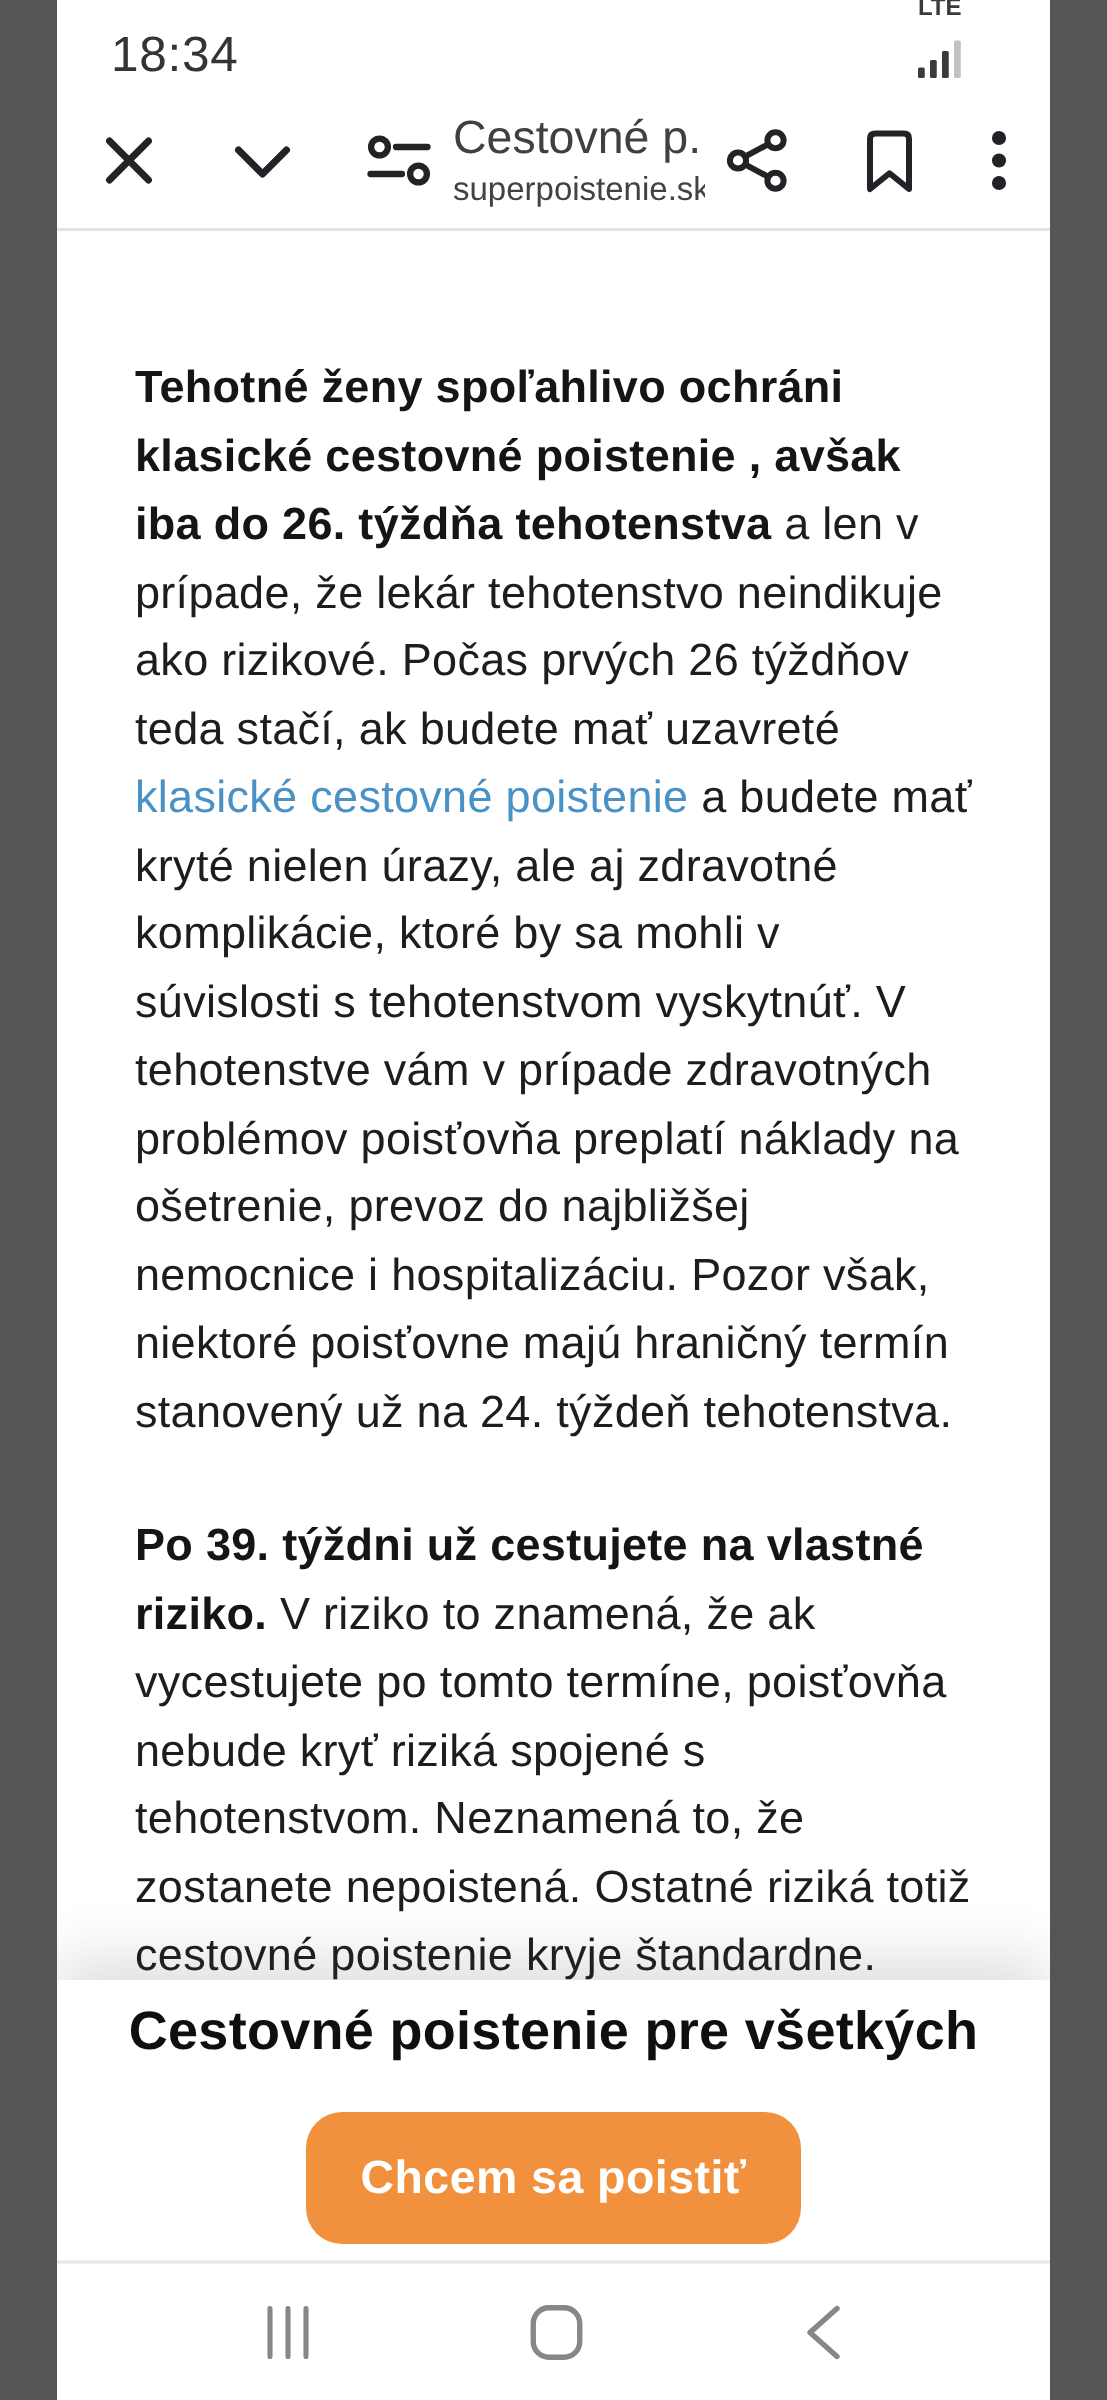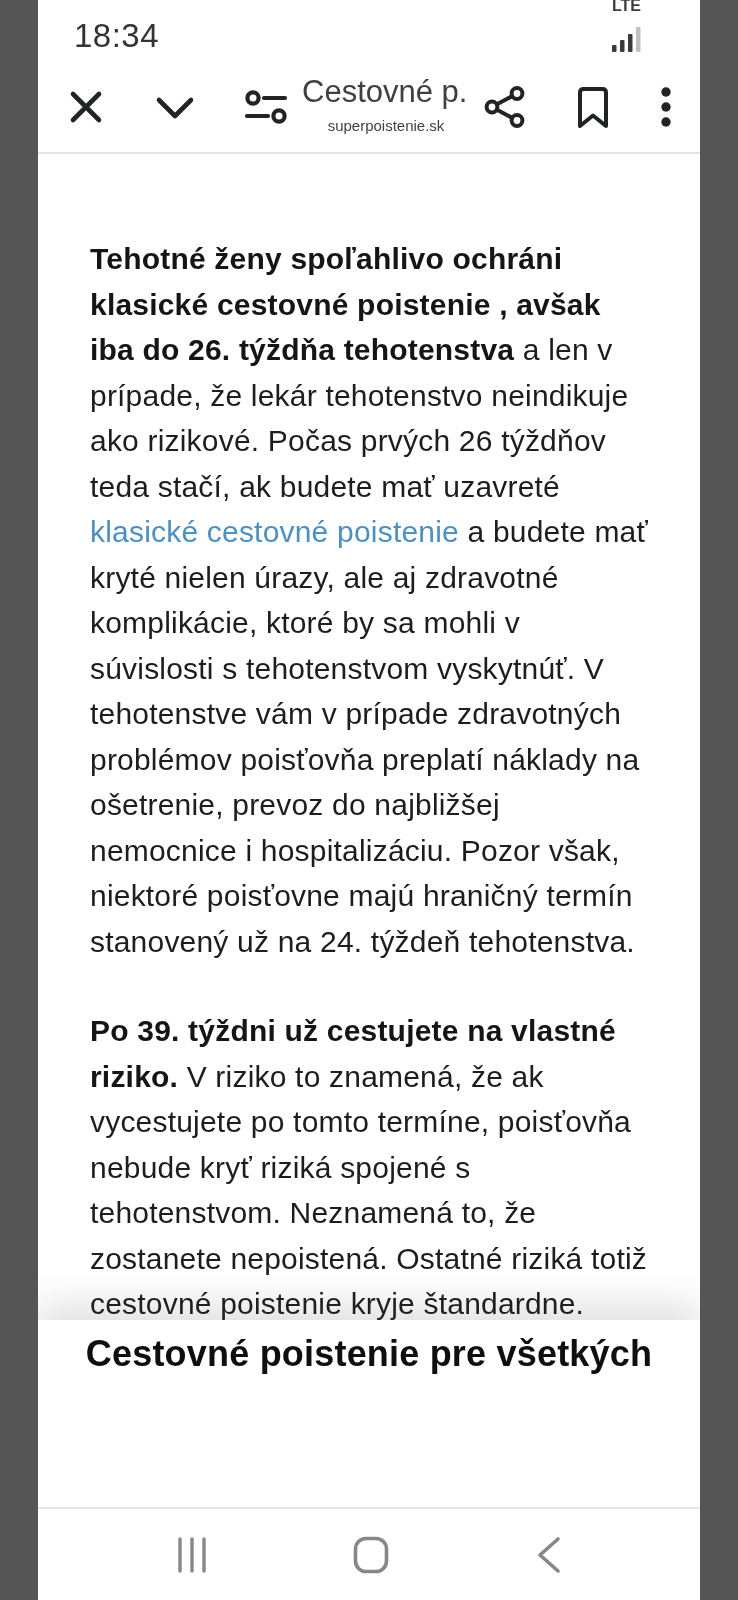--- a/index.html
+++ b/index.html
@@ -27,21 +27,21 @@
     position:absolute; top:62px; left:0; right:0; height:92px;
     display:flex; align-items:center; padding:0 28px;
     border-bottom:2px solid #e3e3e5; background:#fff;
   }
   .tb-btn { background:none; border:none; padding:0; margin:0; cursor:pointer;
     display:flex; align-items:center; justify-content:center; }
   .tb-btn + .tb-btn { margin-left:46px; }
   .title-block { flex:1; min-width:0; text-align:center; padding:0 14px; }
   .page-title { font-size:31px; color:#404040; line-height:36px;
     white-space:nowrap; overflow:hidden; }
-  .page-domain { font-size:15px; color:#424244; line-height:28px; margin-top:2px;
+  .page-domain { font-size:22px; color:#424244; line-height:28px; margin-top:2px;
     white-space:nowrap; overflow:hidden; }
   .tb-right { display:flex; align-items:center; }
   .tb-right .tb-btn + .tb-btn { margin-left:48px; }
 
   
   .content {
     position:absolute; top:156px; left:0; right:0; height:1164px;
     padding:80px 52px 0; overflow:hidden;
     font-size:30px; line-height:45.5px; color:#1d1d1f; letter-spacing:.2px;
   }
@@ -156,20 +156,21 @@
     </div>
   </div>
 
   <main class="content">
     <p><strong>Tehotné ženy spoľahlivo ochráni klasické cestovné poistenie , avšak iba do 26. týždňa tehotenstva</strong><span>  a len v prípade, že lekár tehotenstvo neindikuje ako rizikové. Počas prvých 26 týždňov teda stačí, ak budete mať uzavreté </span><a class="inline-link">klasické cestovné poistenie</a><span> a budete mať kryté nielen úrazy, ale aj zdravotné komplikácie, ktoré by sa mohli v súvislosti s tehotenstvom vyskytnúť. V tehotenstve vám v prípade zdravotných problémov poisťovňa preplatí náklady na ošetrenie, prevoz do najbližšej nemocnice i hospitalizáciu. Pozor však, niektoré poisťovne majú hraničný termín stanovený už na 24. týždeň tehotenstva.</span></p>
     <p><strong>Po 39. týždni už cestujete na vlastné riziko.</strong><span> V riziko to znamená, že ak vycestujete po tomto termíne, poisťovňa nebude kryť riziká spojené s tehotenstvom. Neznamená to, že zostanete nepoistená. Ostatné riziká totiž cestovné poistenie kryje štandardne.</span></p>
   </main>
 
   <section class="cta">
     <h2 class="cta-heading">Cestovné poistenie pre všetkých</h2>
+    <button class="cta-button" style="background: rgb(242, 145, 61);">Chcem sa poistiť</button>
   </section>
 
   <nav class="navbar">
     <button class="nav-btn">
       <svg width="32" height="38" viewBox="0 0 32 38" fill="none">
         <path d="M4 3 V35 M16 3 V35 M28 3 V35" stroke="#86878b" stroke-width="3.4" stroke-linecap="round"></path>
       </svg>
     </button>
     <button class="nav-btn">
       <svg width="36" height="38" viewBox="0 0 36 38" fill="none">

